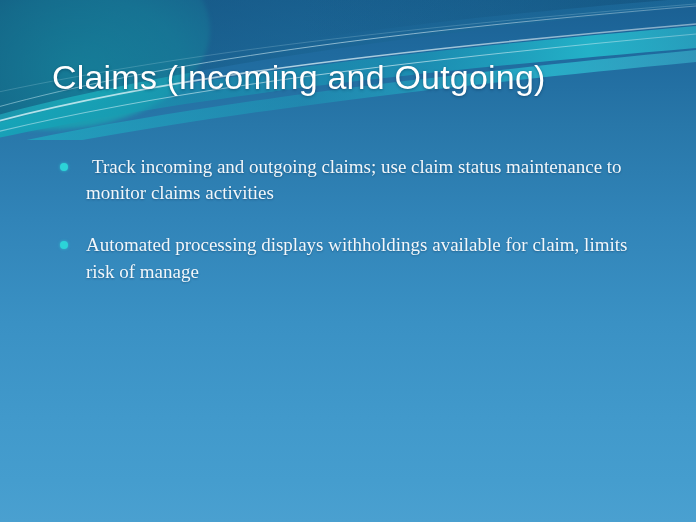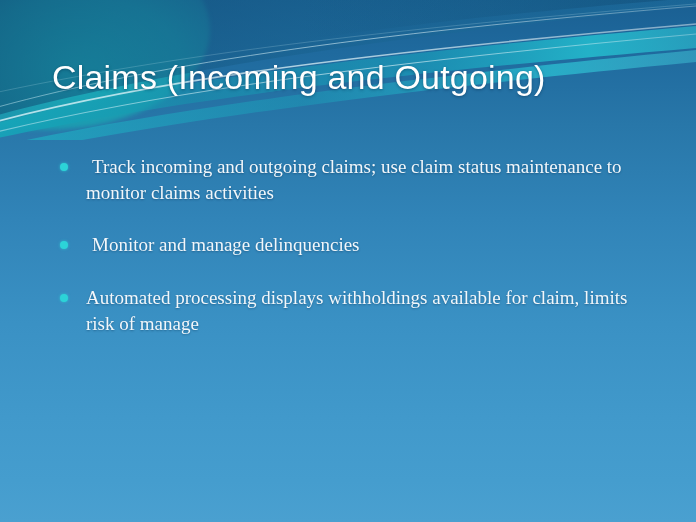--- a/index.html
+++ b/index.html
@@ -177,24 +177,20 @@
 
   <div class="title-text">Claims (Incoming and Outgoing)</div>
 
   <div class="bullet-list">
 
     <div class="bullet-row indented">
       <span class="bullet-marker"></span>
       <span class="bullet-text">Track incoming and outgoing claims; use claim status maintenance to monitor claims activities</span>
     </div>
 
-    <div class="bullet-row indented">
-      <span class="bullet-marker"></span>
-      <span class="bullet-text">Monitor and manage delinquencies</span>
-    </div>
 
 
     <div class="bullet-row">
       <span class="bullet-marker"></span>
       <span class="bullet-text">Automated processing displays withholdings available for claim, limits risk of manage</span>
     </div>
 
   </div>
 </div>
 

